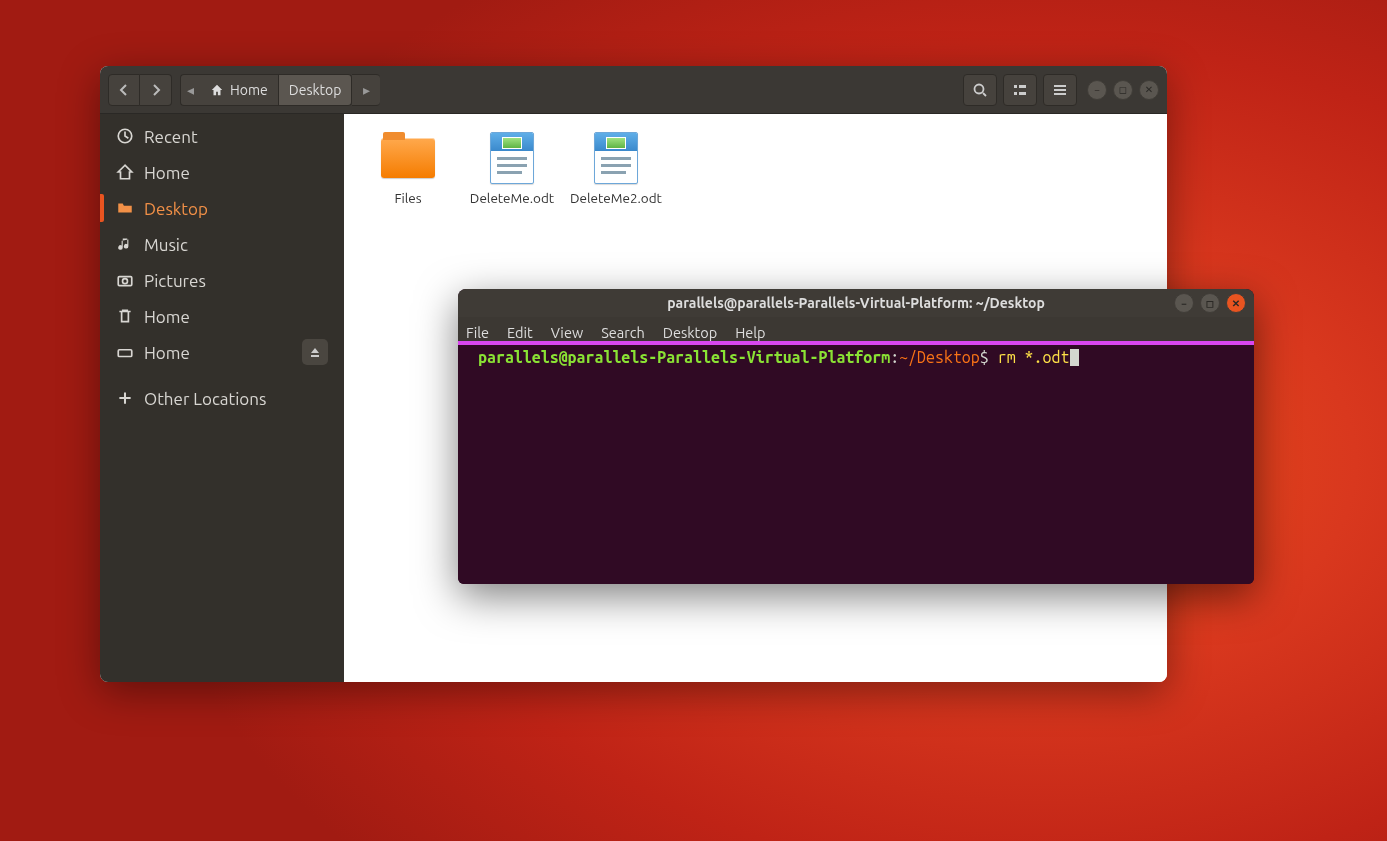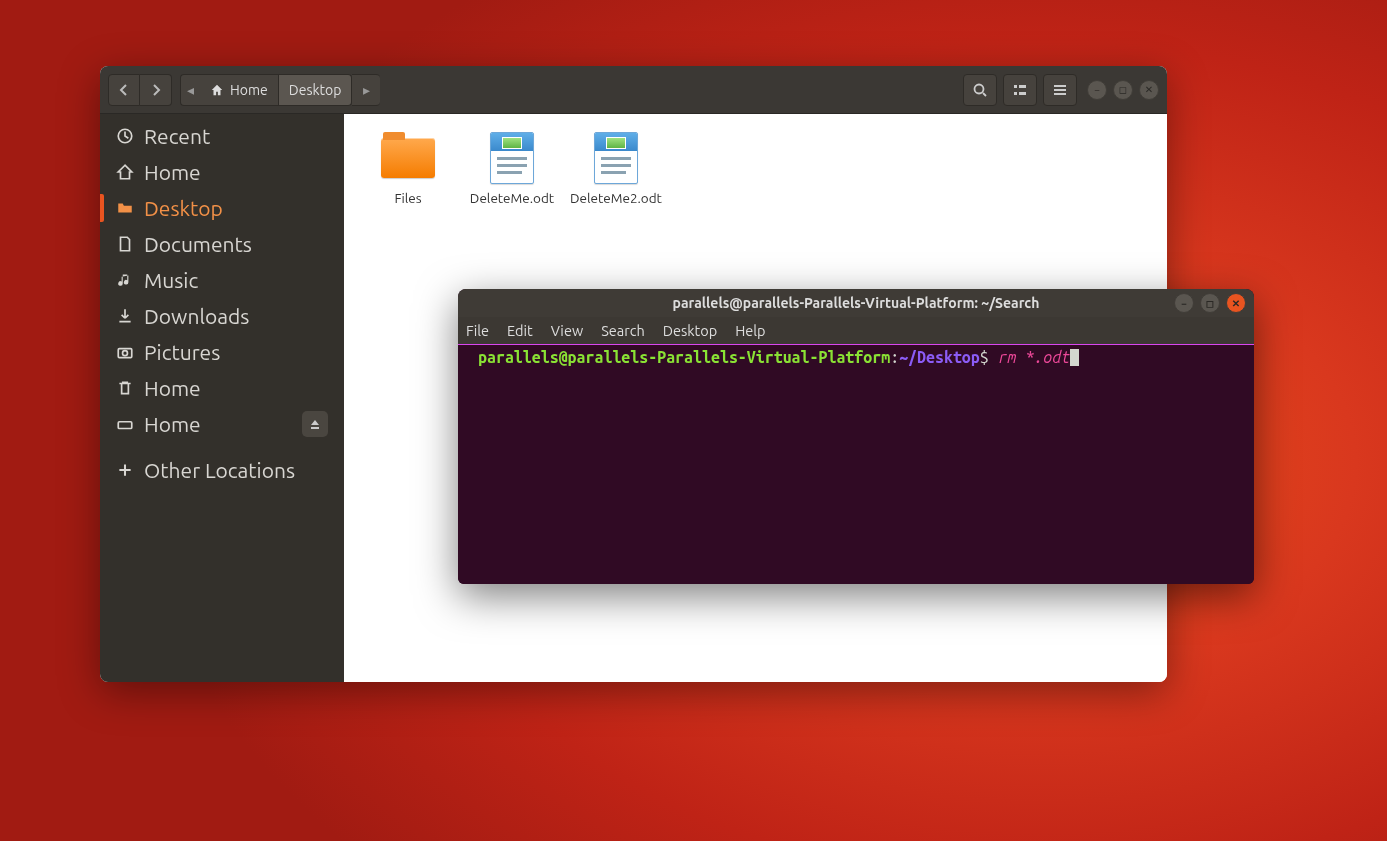--- a/index.html
+++ b/index.html
@@ -74,21 +74,21 @@
         color:#2a2825; font-size:10px; cursor:pointer;}
 
   .files-body { flex:1; display:flex; }
   .sidebar {
     width: 244px; background:#33302b;
     display:flex; flex-direction:column; padding-top:4px;
   }
   .side-item {
     display:flex; align-items:center;
     height:36px; padding:0 16px;
-    color:#d8d6d2; font-size:21px; cursor:pointer;
+    color:#d8d6d2; font-size:17px; cursor:pointer;
     position:relative;
   }
   .side-item .ico { width:28px; display:flex; align-items:center; }
   .side-item .ico svg { width:18px; height:18px; }
   .side-item.active { color:#f29047; }
   .side-item.active::before {
     content:""; position:absolute; left:0; top:4px; bottom:4px;
     width:4px; background:#e95420; border-radius:0 2px 2px 0;
   }
   .side-item .eject {
@@ -153,34 +153,34 @@
   .term-titlebar {
     height:28px; background:#3f3b36;
     display:flex; align-items:center; justify-content:center;
     position:relative; color:#ddd; font-size:14px; font-weight:600;
   }
   .term-titlebar .twc {
     position:absolute; right:8px; top:4px; display:flex; gap:6px;
   }
   .twc .wc.close{ background:#e95420; }
   .term-menubar {
-    height:28px; background:#3c3833; display:flex; align-items:center;
+    height:28px; background:#3c3833; display:flex; align-items:flex-end;
     padding:0 8px; gap:18px; color:#ddd; font-size:14.5px;
-    border-bottom:1px solid #d946ef;
+    border-bottom:4px solid #d946ef;
   }
   .term-menubar span{cursor:pointer;}
   .term-body {
     flex:1; background:#300a24; padding:2px 4px;
     font-family: "Ubuntu Mono","DejaVu Sans Mono",monospace;
     font-size:16px; line-height:1.25; white-space:pre;
   }
   .p-user{color:#8ae234; font-weight:bold;margin-left:16px;}
   .p-colon{color:#d3d7cf;}
-  .p-path{color:#8b5cf6; font-weight:bold;}
-  .p-cmd{color:#ec4899;font-style:italic;}
+  .p-path{color:#f97316; font-weight:normal;}
+  .p-cmd{color:#fde047;}
   .cursor{display:inline-block;width:9px;height:17px;background:#d3d7cf;vertical-align:text-bottom;margin-left:1px;}
 </style>
 </head>
 <body>
 
 <div class="files-window">
   <div class="files-titlebar">
     <div class="nav-group">
       <div class="nav-btn">
         <svg viewBox="0 0 12 12">
@@ -260,40 +260,24 @@
         <span class="ico">
             <svg viewBox="0 0 16 16">
               <path d="M2 4h4l1 2h7v6H2z" fill="currentColor"></path>
             </svg>
           </span>
         <span>Desktop</span>
       </div>
       <div class="side-item">
         <span class="ico">
             <svg viewBox="0 0 16 16">
-              <path d="M4 2h6l2 2v10H4z" fill="none" stroke="currentColor" stroke-width="1.5"></path>
-            </svg>
-          </span>
-        <span>Documents</span>
-      </div>
-      <div class="side-item">
-        <span class="ico">
-            <svg viewBox="0 0 16 16">
               <path d="M6 3v8a2 2 0 1 1-1-1.7V5l6-1v6a2 2 0 1 1-1-1.7V3z" fill="currentColor"></path>
             </svg>
           </span>
         <span>Music</span>
-      </div>
-      <div class="side-item">
-        <span class="ico">
-            <svg viewBox="0 0 16 16">
-              <path d="M8 2v8m0 0 3-3m-3 3L5 7M3 13h10" stroke="currentColor" stroke-width="1.5" fill="none"></path>
-            </svg>
-          </span>
-        <span>Downloads</span>
       </div>
       <div class="side-item">
         <span class="ico">
             <svg viewBox="0 0 16 16">
               <rect x="2" y="5" width="12" height="8" rx="1" fill="none" stroke="currentColor" stroke-width="1.5"></rect>
               <circle cx="8" cy="9" r="2.2" fill="none" stroke="currentColor" stroke-width="1.5"></circle>
             </svg>
           </span>
         <span>Pictures</span>
       </div>
@@ -359,21 +343,21 @@
             </div>
           </div>
         <div class="label">DeleteMe2.odt</div>
       </div>
     </div>
   </div>
 </div>
 
 <div class="term-window">
   <div class="term-titlebar">
-    <span>parallels@parallels-Parallels-Virtual-Platform: ~/Search</span>
+    <span>parallels@parallels-Parallels-Virtual-Platform: ~/Desktop</span>
     <div class="twc">
       <div class="wc">−</div>
       <div class="wc">◻</div>
       <div class="wc close">✕</div>
     </div>
   </div>
   <div class="term-menubar">
     <span>File</span>
     <span>Edit</span>
     <span>View</span>

